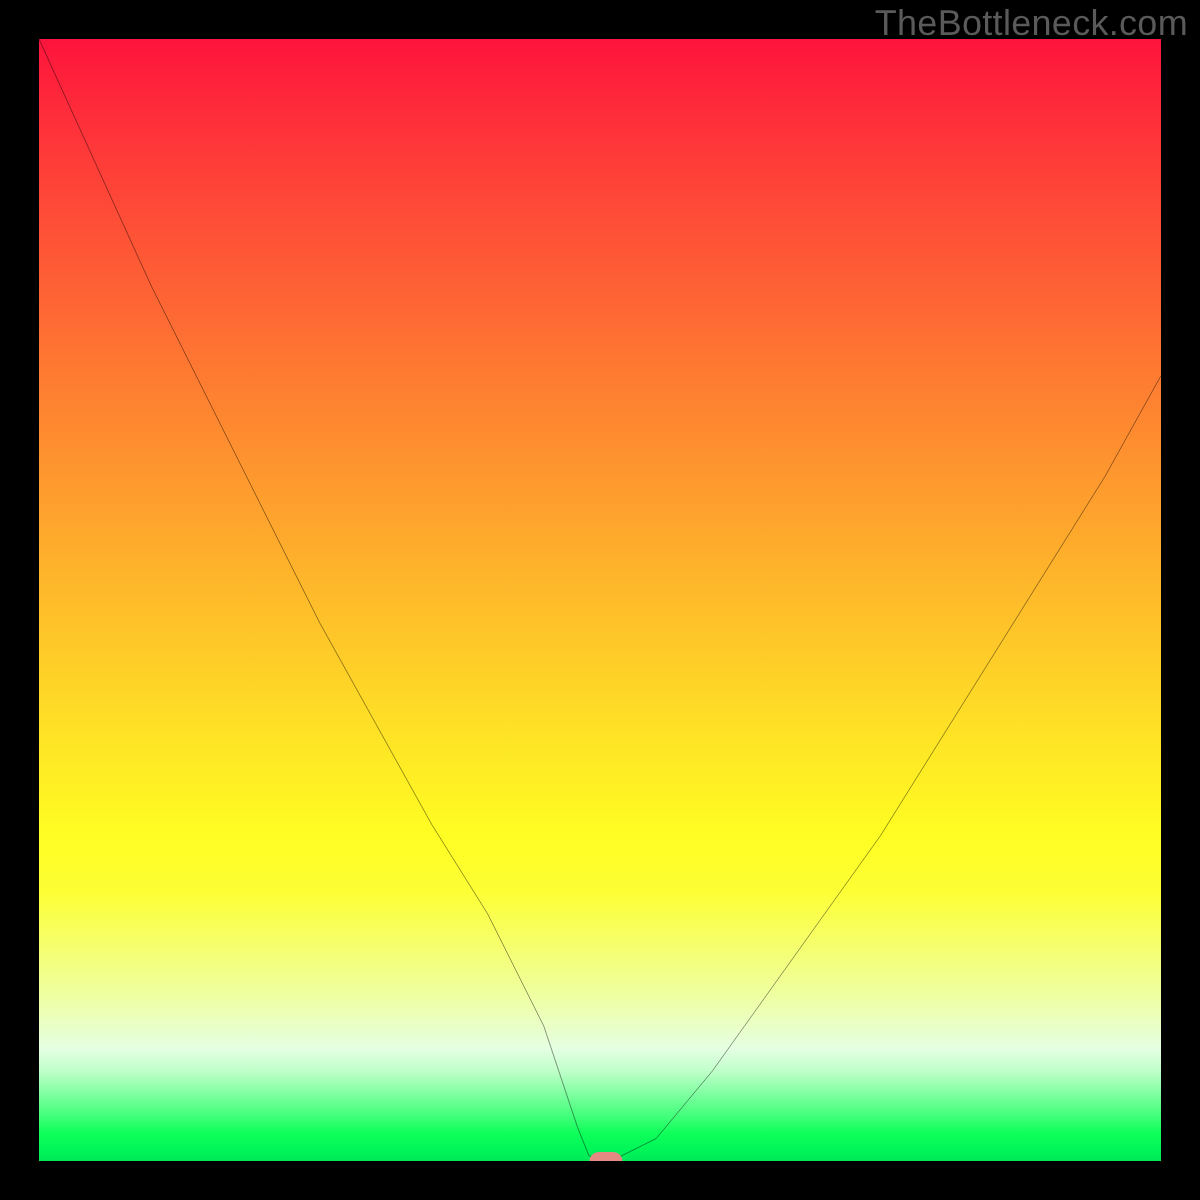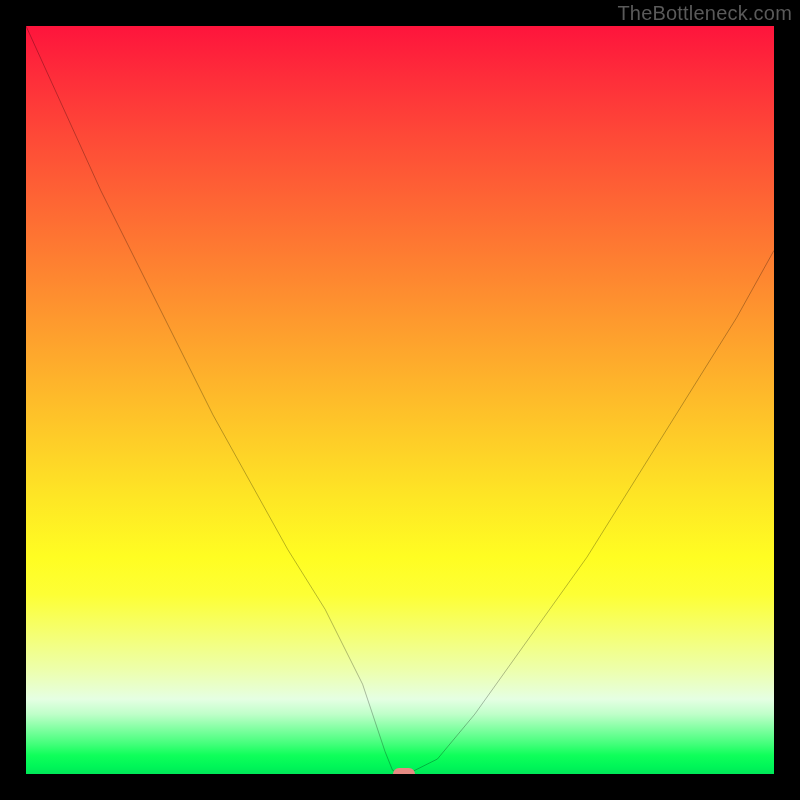--- a/index.html
+++ b/index.html
@@ -65,21 +65,21 @@
     height: 12px;
     border-radius: 6px;
     background: #e58a82;
     transform: translate(-50%, -50%);
   }
   .watermark {
     position: absolute;
     top: 2px;
     right: 8px;
     color: #5a5a5a;
-    font-size: 20px;
+    font-size: 24px;
     letter-spacing: 0.2px;
     font-weight: 500;
   }
 </style>
 </head>
 <body>
 
 <div class="frame">
 
   <div class="plot-area">

